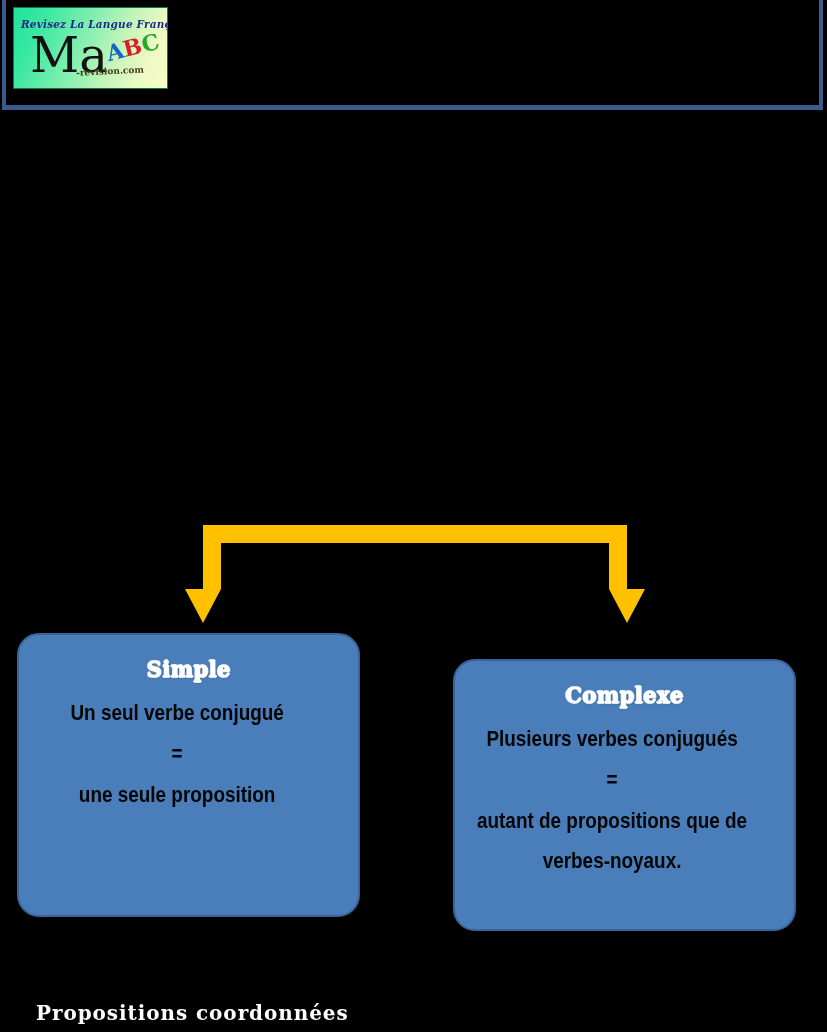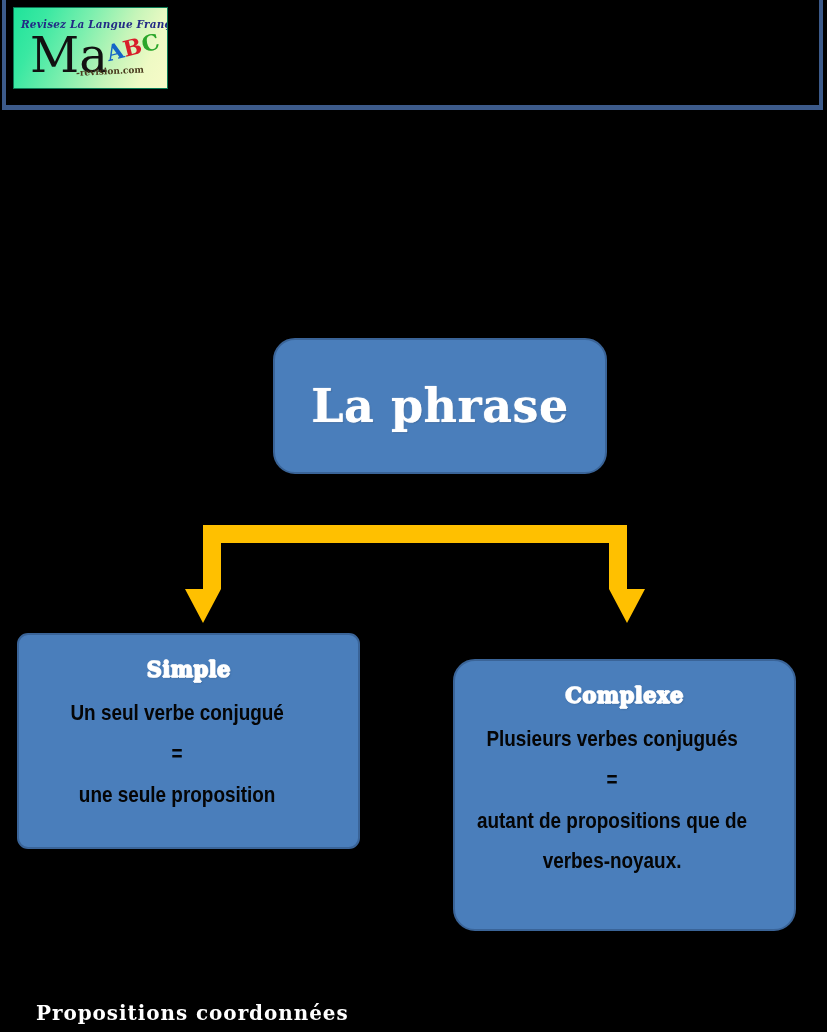--- a/index.html
+++ b/index.html
@@ -135,23 +135,22 @@
     line-height: 1;
     color: #ffffff;
     letter-spacing: 0.5px;
     text-shadow: 0 0 1px #ffffff, 1px 1px 1px rgba(40,70,110,0.35);
   }
 
   .node-left {
     left: 17px;
     top: 633px;
     width: 343px;
-    height: 216px;
+    height: 284px;
     padding: 22px 28px 16px;
-    border-radius: 11px;
   }
   .node-right {
     left: 453px;
     top: 645px;
     width: 343px;
     height: 272px;
     padding: 22px 16px 16px;
     margin-top: 14px;
   }
 
@@ -222,23 +221,20 @@
     <div class="logo-brand">Ma</div>
     <div class="logo-abc">
       <span class="a">A</span><span class="b">B</span><span class="c">C</span>
     </div>
     <div class="logo-domain">-revision.com</div>
   </div>
 </div>
 
 <div class="diagram">
 
-  <div class="node node-root">
-    <div class="node-title">La phrase</div>
-  </div>
 
   <svg class="connector" viewBox="0 0 480 110">
 
     <g>
       <path d="M 240 6 L 28 6 L 28 70 L 10 70 L 28 104 L 46 70 L 46 24 L 240 24 Z" fill="#ffc000"></path>
     </g>
 
     <g>
       <path d="M 240 6 L 452 6 L 452 70 L 470 70 L 452 104 L 434 70 L 434 24 L 240 24 Z" fill="#ffc000"></path>
     </g>

